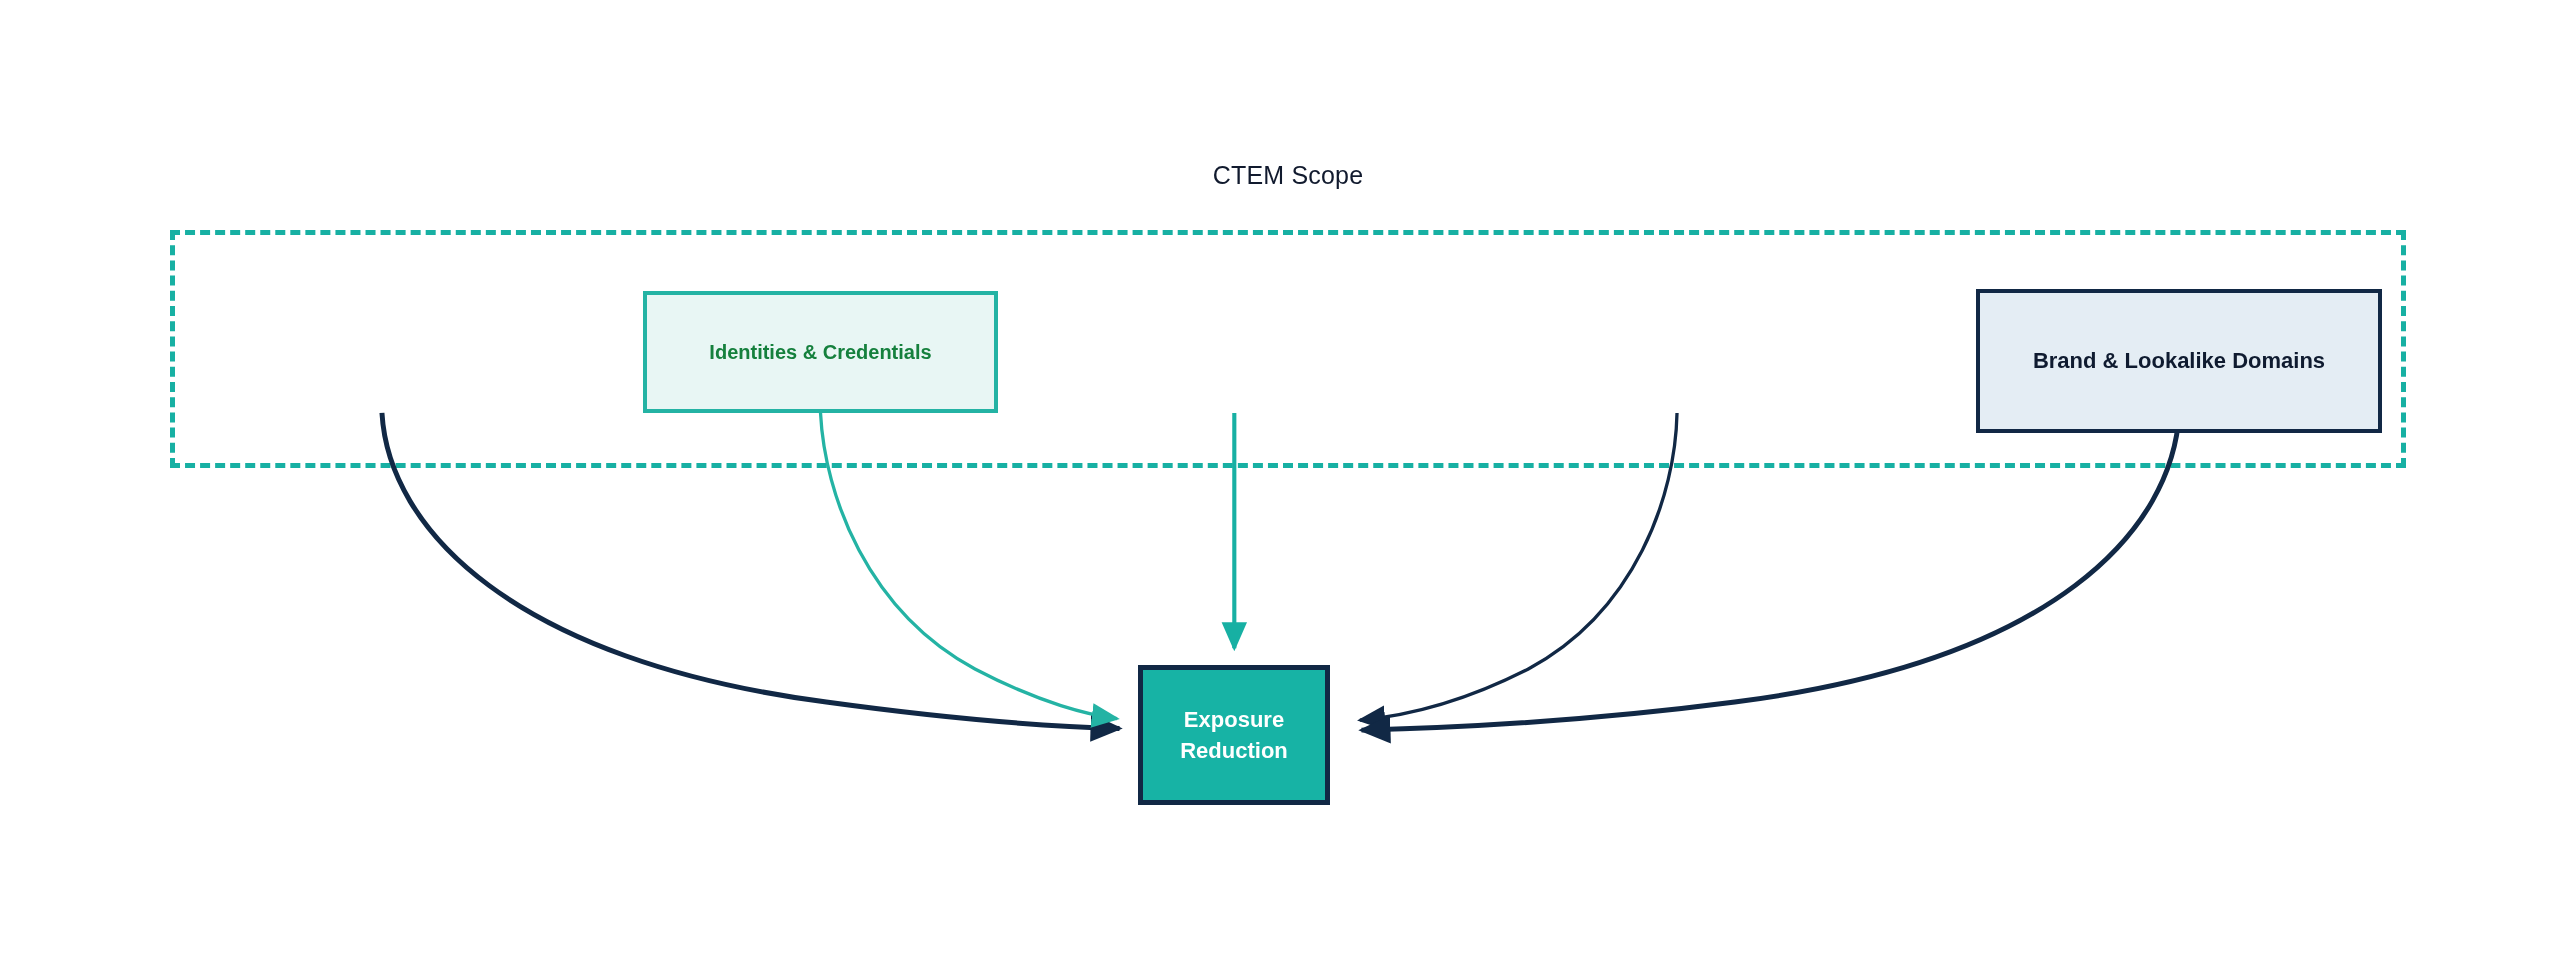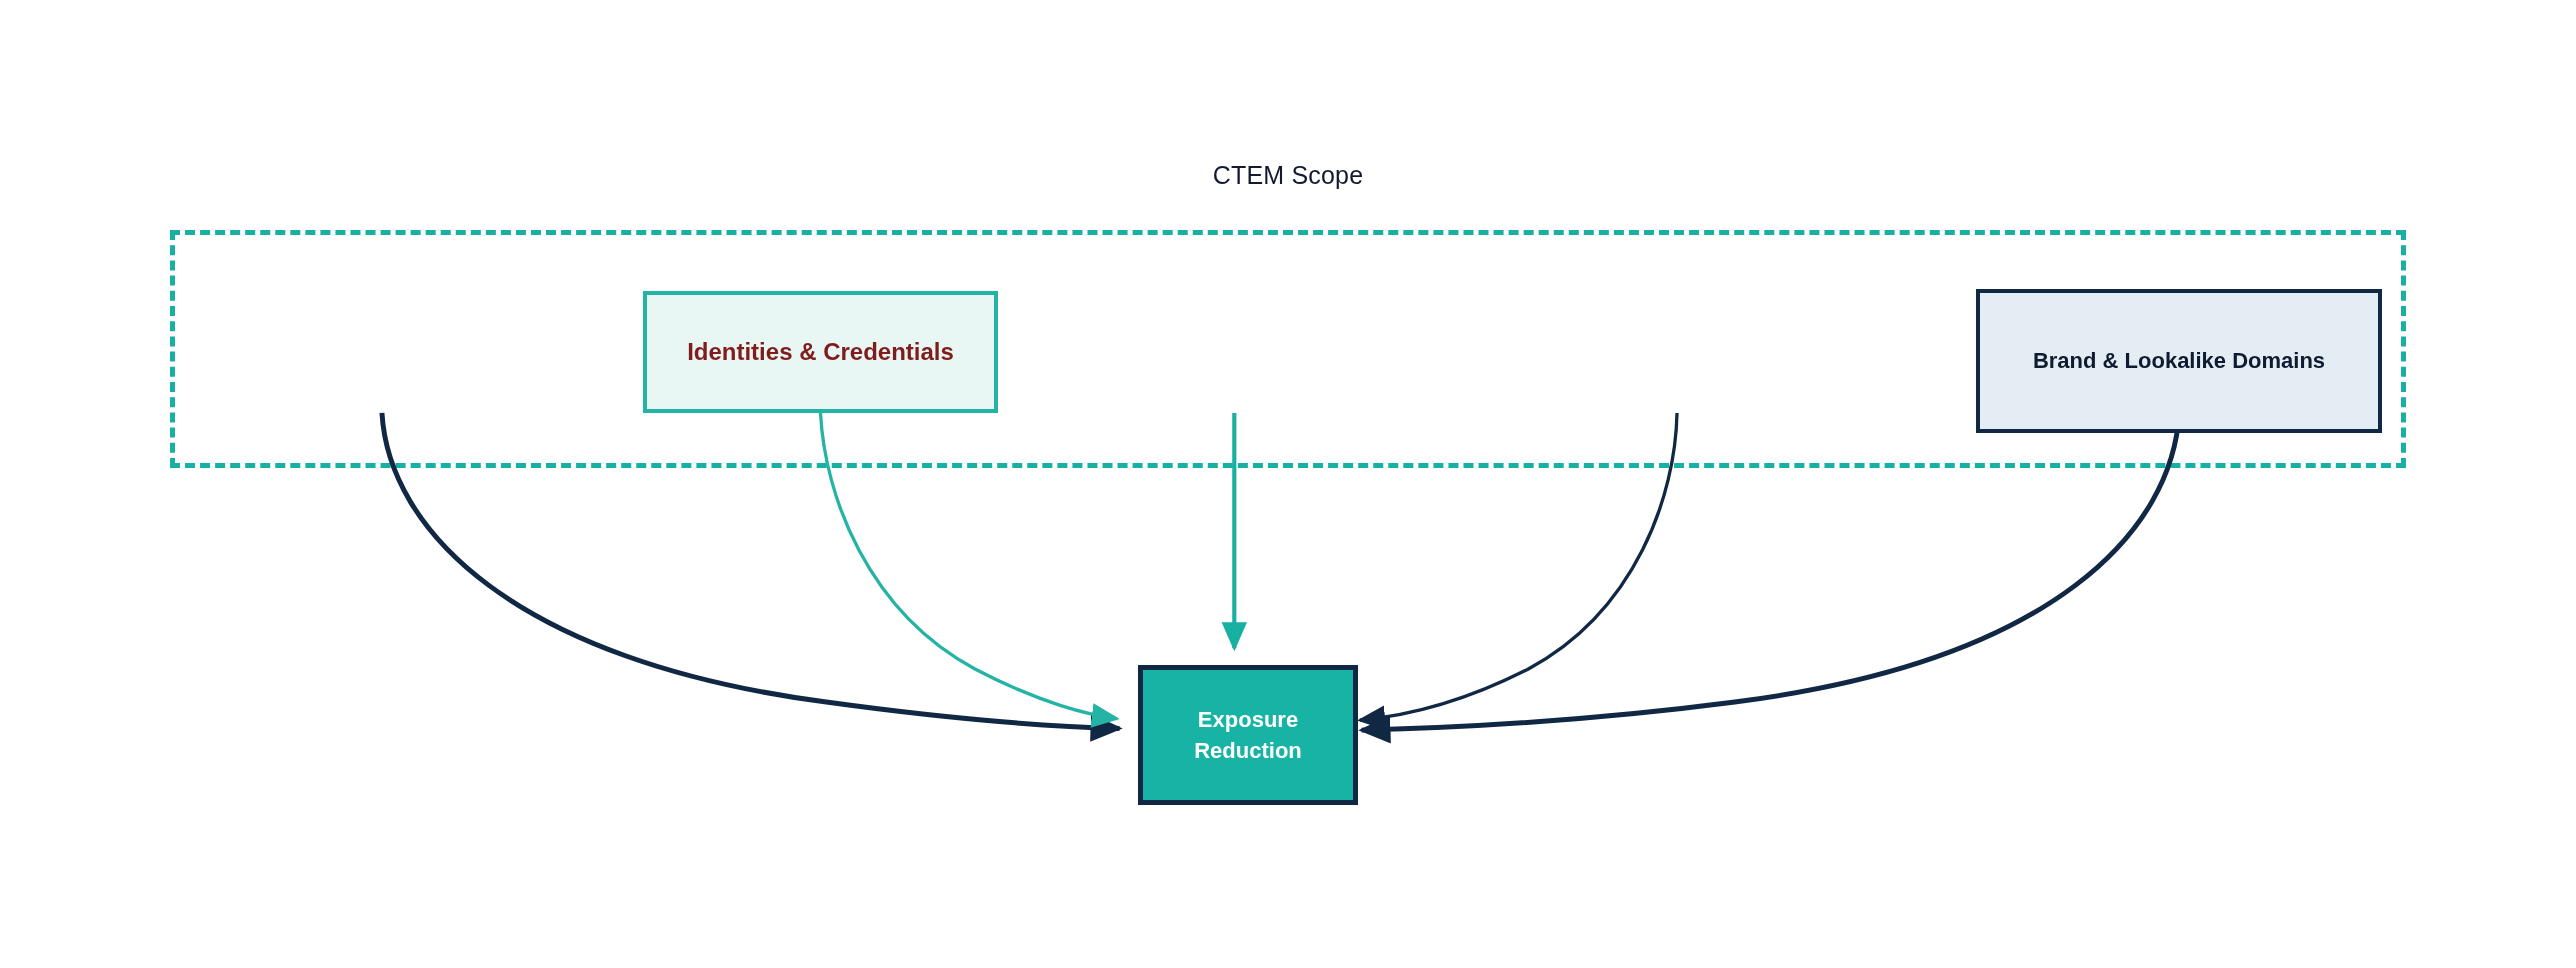--- a/index.html
+++ b/index.html
@@ -60,22 +60,22 @@
   }
   .node-navy {
     background: #e4edf4;
     border: 4.1px solid #112845;
     color: #0f1b30;
     font-size: 22px;
   }
   .node-teal {
     background: #e8f6f4;
     border: 4.1px solid #24b3a4;
-    color: #7f1d1d;
-    font-size: 24px;
+    color: #15803d;
+    font-size: 20px;
   }
   .node-center {
     background: #17b3a5;
     border: 5px solid #112845;
     color: #ffffff;
     font-size: 22px;
     line-height: 1.42;
   }
   .node-label { display: block; white-space: pre-line; }
 </style>
@@ -119,19 +119,19 @@
   <div class="node node-teal" style="left:643px; top:291px; width:355px; height:122px;">
     <span class="node-label">Identities &amp; Credentials</span>
   </div>
 
 
 
   <div class="node node-navy" style="left:1976px; top:289px; width:406px; height:144px;">
     <span class="node-label">Brand &amp; Lookalike Domains</span>
   </div>
 
-  <div class="node node-center" style="left:1138px; top:665px; width:220px; height:140px;">
+  <div class="node node-center" style="left:1138px; top:665px; width:192px; height:140px;">
     <span class="node-label">Exposure
 Reduction</span>
   </div>
 
 </div>
 
 
 </body></html>

